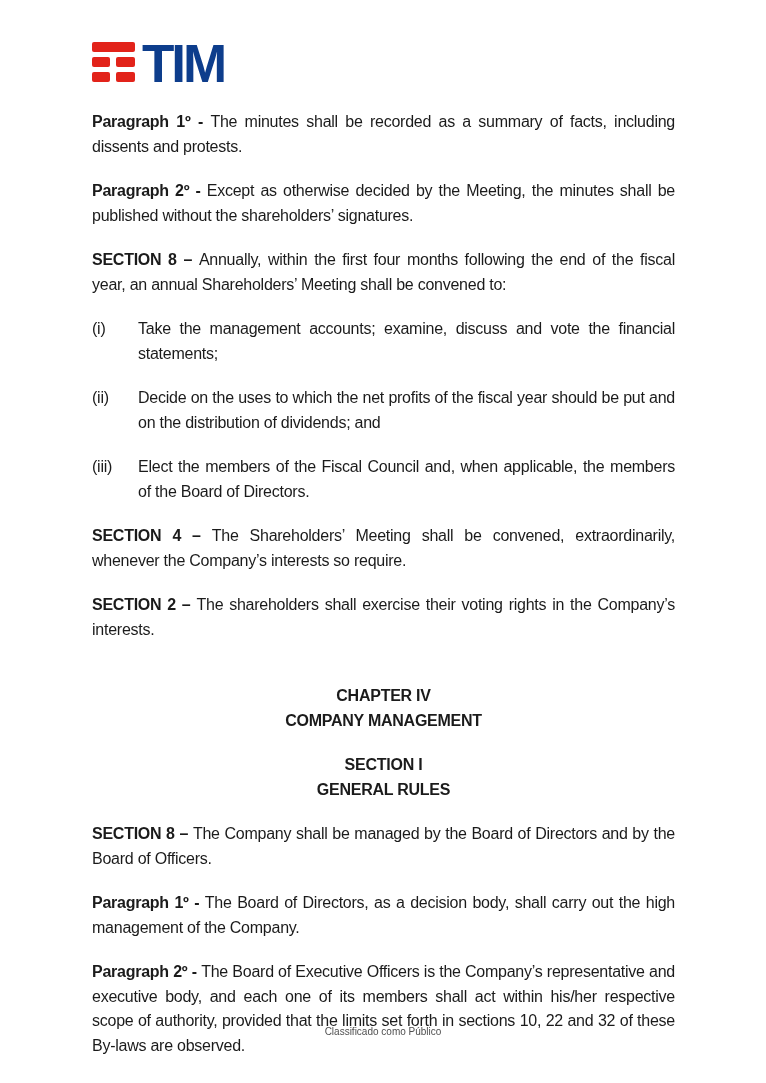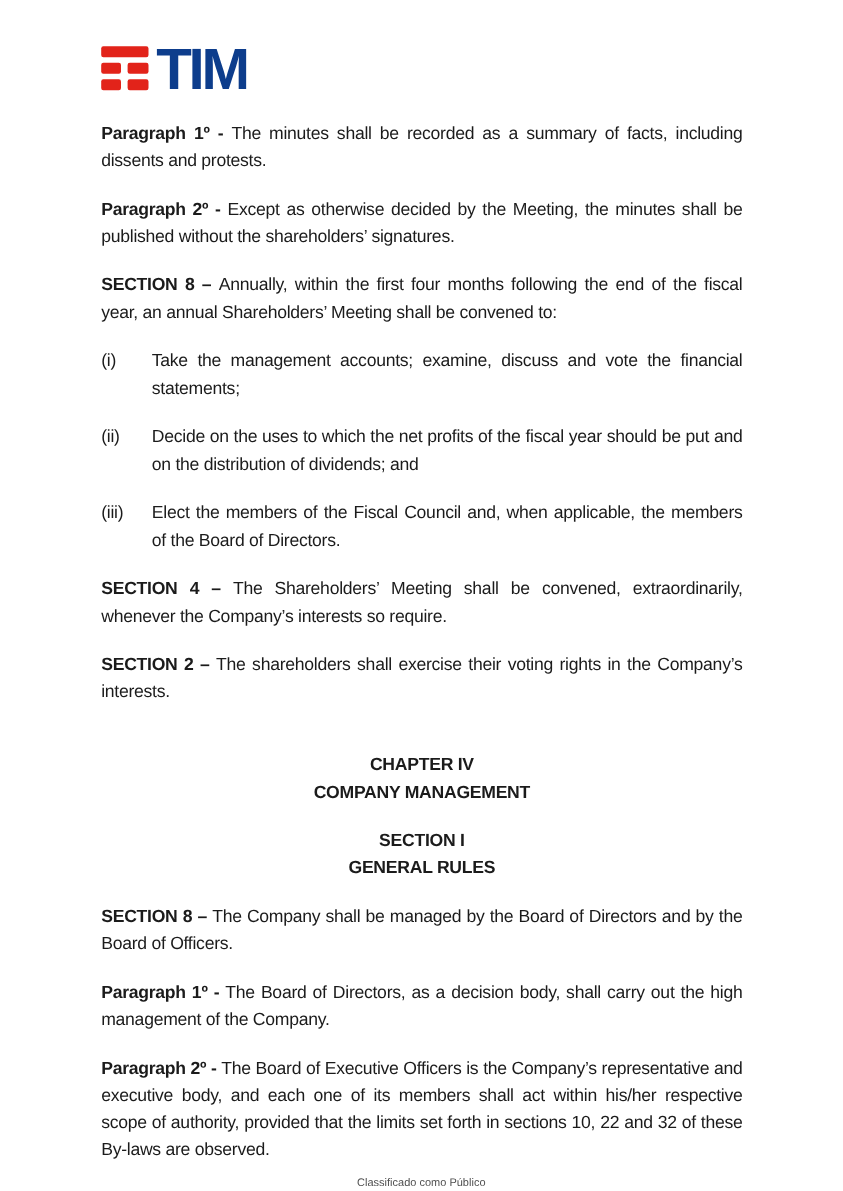--- a/index.html
+++ b/index.html
@@ -82,21 +82,21 @@
     text-align: center;
     font-weight: 700;
   }
   .heading-block .h-line { }
   .chapter-gap { margin-top: 42px; }
 
   
   .footer {
     position: absolute;
     left: 0;
-    top: 1070px;
+    top: 1026px;
     width: 766px;
     text-align: center;
     font-size: 10px;
     letter-spacing: 0;
     color: #4f4f4f;
   }
 </style>
 </head>
 <body>
 

